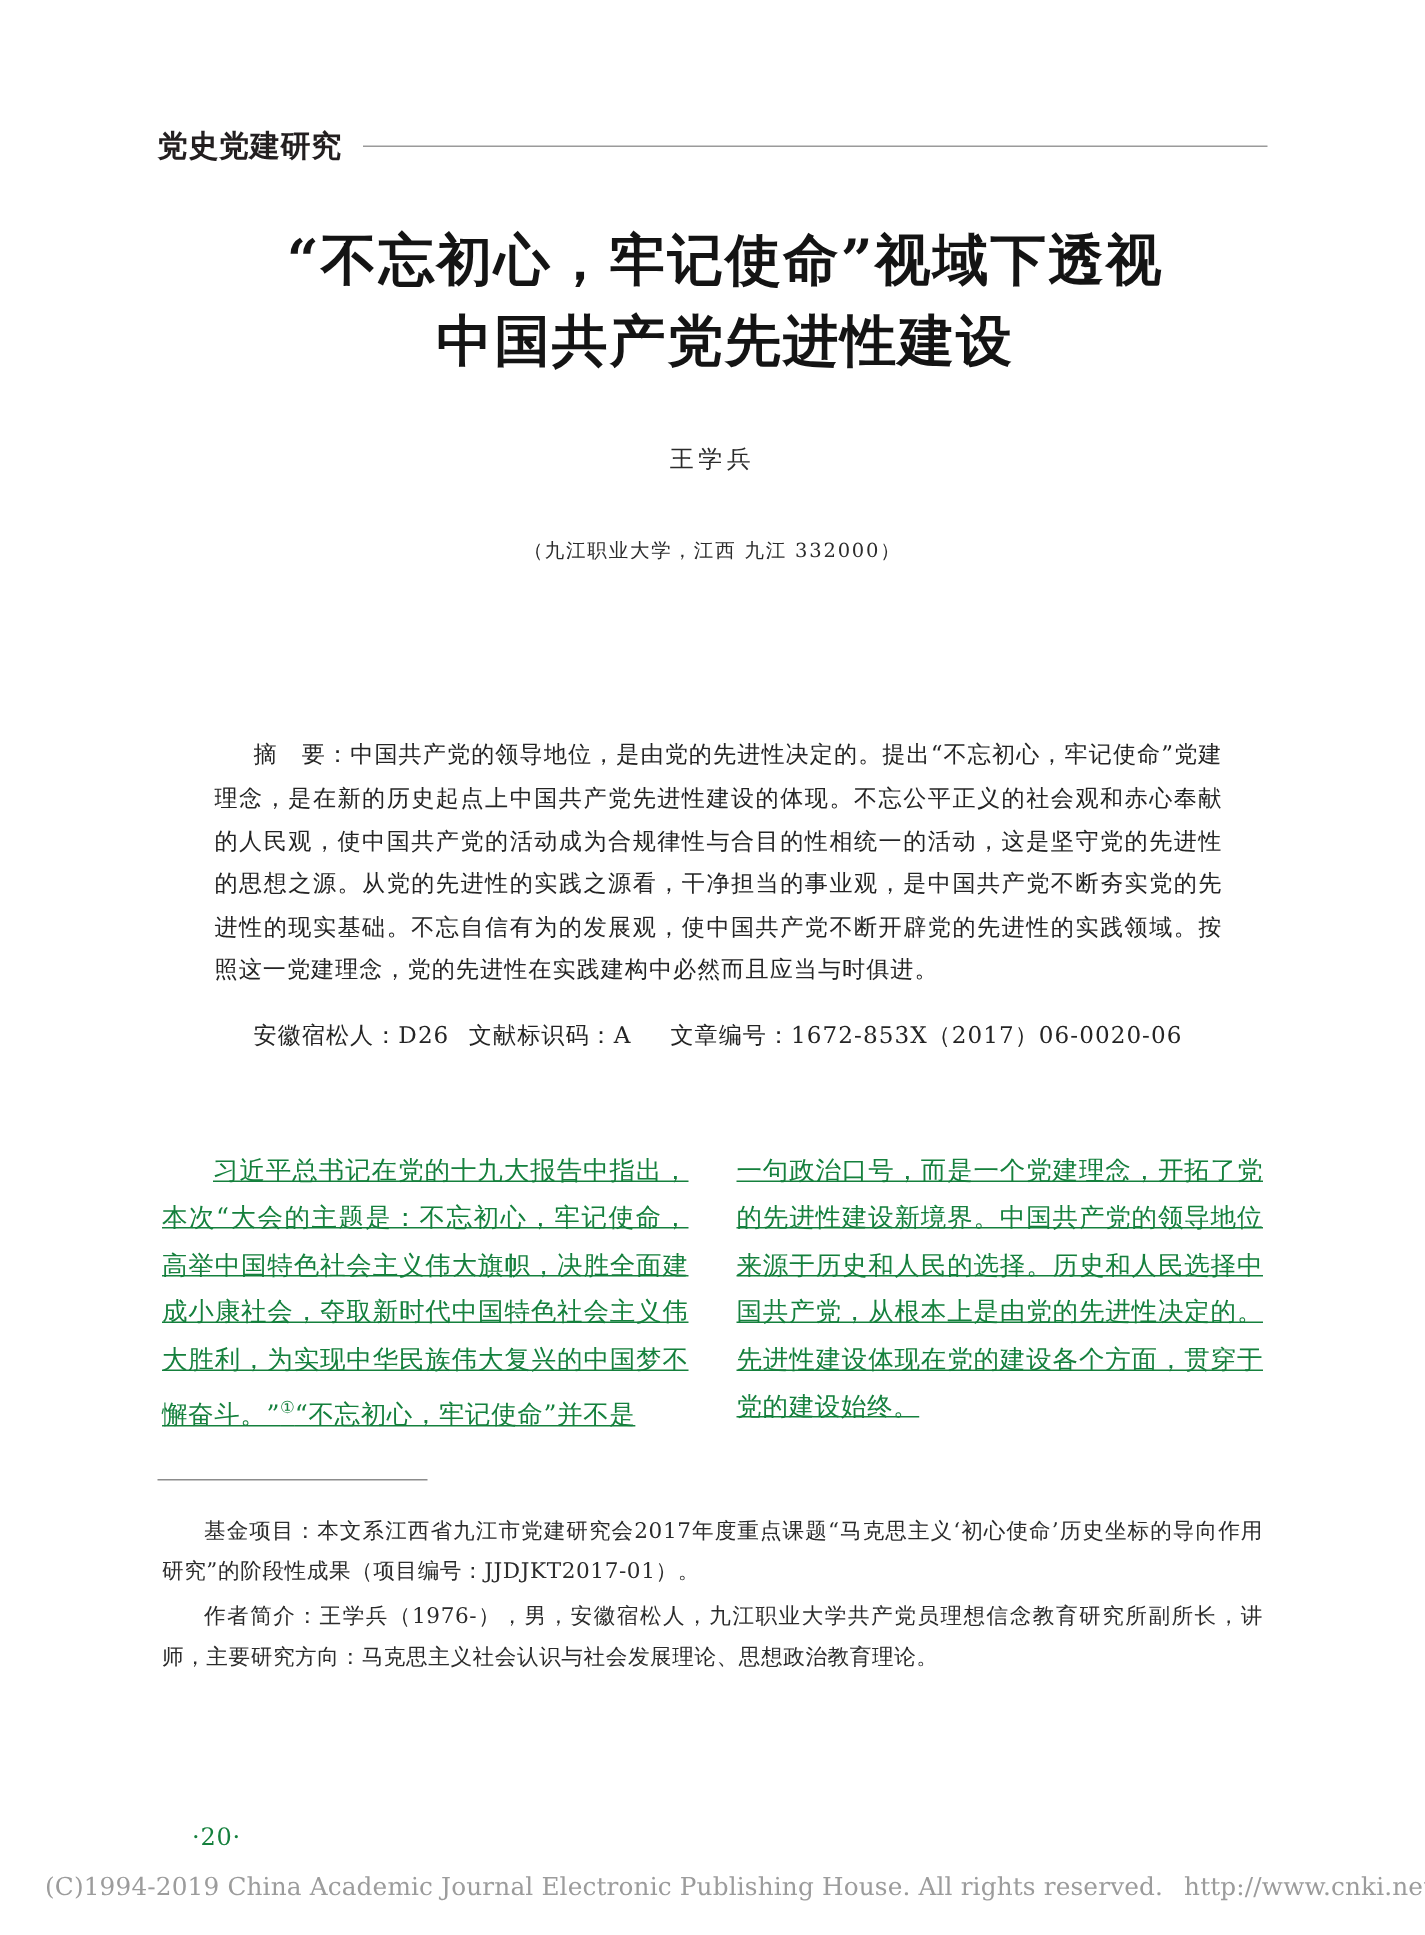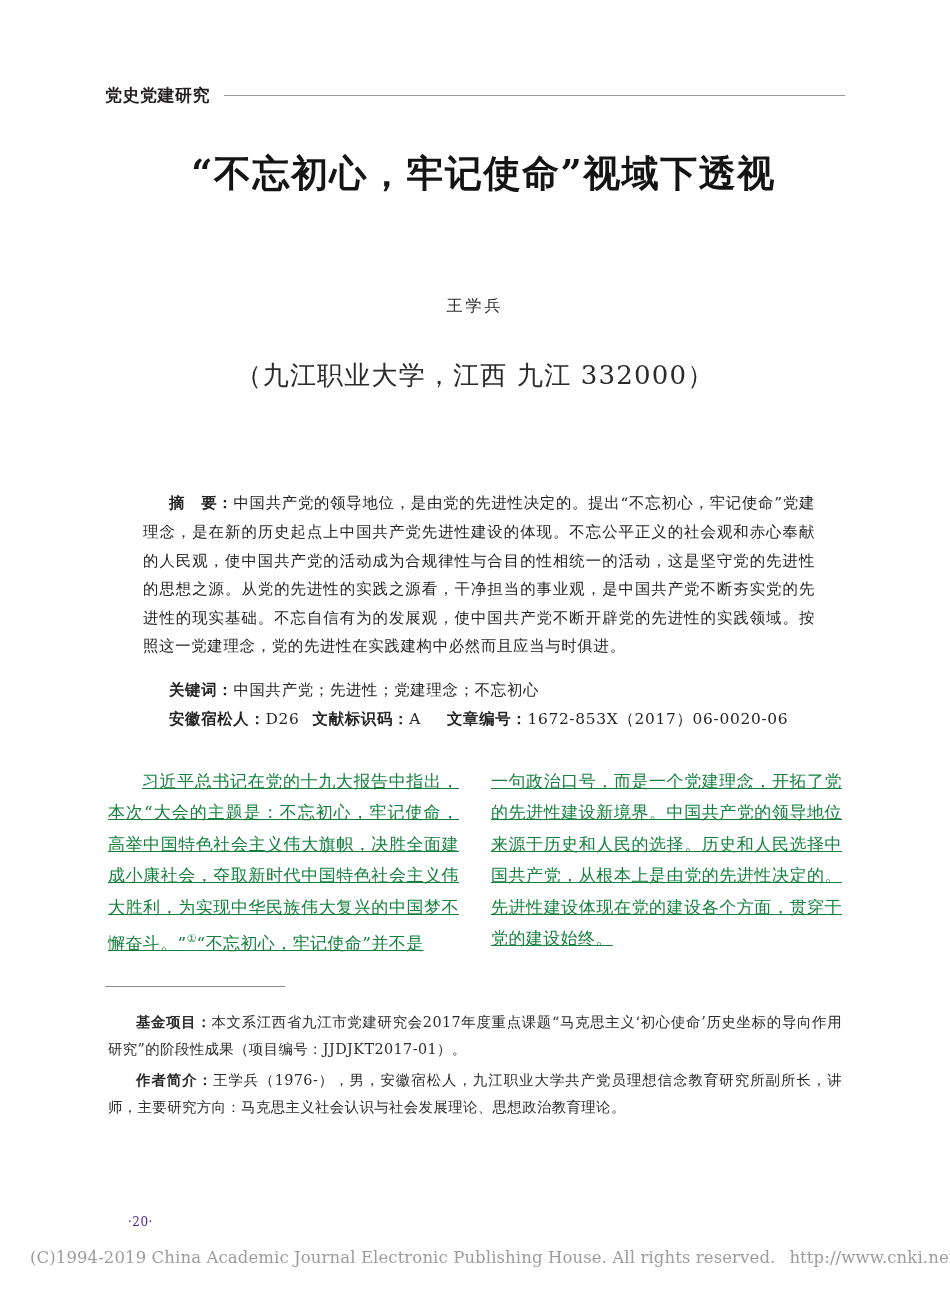--- a/index.html
+++ b/index.html
@@ -29,21 +29,21 @@
     left: 105px;
     top: 84px;
     width: 740px;
     display: flex;
     align-items: center;
     gap: 14px;
   }
   .runhead-label {
     font-family: "DejaVu Sans", "Liberation Sans", sans-serif;
     font-weight: 700;
-    font-size: 17px;
+    font-size: 20px;
     letter-spacing: 0.5px;
     color: #231f20;
     white-space: nowrap;
   }
   .runhead-rule {
     flex: 1 1 auto;
     height: 1px;
     background: #9a9a9a;
   }
 
@@ -74,21 +74,21 @@
     font-size: 16px;
     letter-spacing: 3px;
     color: #2b2b2b;
   }
   .affiliation {
     position: absolute;
     left: 0;
     top: 358px;
     width: 950px;
     text-align: center;
-    font-size: 26px;
+    font-size: 13px;
     letter-spacing: 1.2px;
     color: #2b2b2b;
   }
 
   
   .abstract-block {
     position: absolute;
     left: 143px;
     top: 474px;
     width: 672px;
@@ -96,21 +96,21 @@
   .abstract-para {
     font-size: 15.4px;
     line-height: 28.6px;
     letter-spacing: 0.7px;
     text-align: justify;
     text-align-last: left;
     text-indent: 26px;
     color: #242424;
   }
   .lbl-bold {
-    font-weight: 700;
+    font-weight: 400;
   }
   .kw-line, .class-line {
     font-size: 15.4px;
     line-height: 28.6px;
     letter-spacing: 0.7px;
     text-indent: 26px;
     color: #242424;
     white-space: nowrap;
   }
   .kw-line { margin-top: 7px; }
@@ -170,23 +170,23 @@
     text-align-last: left;
     text-indent: 28px;
     color: #2b2b2b;
   }
 
   
   .folio {
     position: absolute;
     left: 128px;
     top: 1215px;
-    font-size: 12px;
+    font-size: 16px;
     letter-spacing: 0.5px;
-    color: #4c1d95;
+    color: #15803d;
   }
   .copyright {
     position: absolute;
     left: 30px;
     top: 1248px;
     width: 900px;
     font-family: "DejaVu Serif", "Liberation Serif", serif;
     font-size: 16.5px;
     letter-spacing: 0.1px;
     color: #9c9c9c;
@@ -199,29 +199,29 @@
 
 <div class="page">
 
   <div class="runhead">
     <div class="runhead-label">党史党建研究</div>
     <div class="runhead-rule"></div>
   </div>
 
   <div class="title-block">
     <div class="title-line">“不忘初心，牢记使命”视域下透视</div>
+    <div class="title-line">中国共产党先进性建设</div>
   </div>
 
   <div class="author">王学兵</div>
   <div class="affiliation">（九江职业大学，江西  九江  332000）</div>
 
   <div class="abstract-block">
     <p class="abstract-para"><span class="lbl-bold">摘　要：</span><span>中国共产党的领导地位，是由党的先进性决定的。提出“不忘初心，牢记使命”党建理念，是在新的历史起点上中国共产党先进性建设的体现。不忘公平正义的社会观和赤心奉献的人民观，使中国共产党的活动成为合规律性与合目的性相统一的活动，这是坚守党的先进性的思想之源。从党的先进性的实践之源看，干净担当的事业观，是中国共产党不断夯实党的先进性的现实基础。不忘自信有为的发展观，使中国共产党不断开辟党的先进性的实践领域。按照这一党建理念，党的先进性在实践建构中必然而且应当与时俱进。</span></p>
 
-    <div class="kw-line"><span class="lbl-bold">关键词：</span><span>中国共产党；先进性；党建理念；不忘初心</span></div>
 
     <div class="class-line"><span class="lbl-bold">安徽宿松人：</span><span>D26</span><span class="gap"></span><span class="lbl-bold">文献标识码：</span><span>A</span><span class="gap-wide"></span><span class="lbl-bold">文章编号：</span><span>1672-853X（2017）06-0020-06</span></div>
   </div>
 
   <div class="body-cols">
     <div class="col">
       <p class="indent"><span>习近平总书记在党的十九大报告中指出，本次“大会的主题是：不忘初心，牢记使命，高举中国特色社会主义伟大旗帜，决胜全面建成小康社会，夺取新时代中国特色社会主义伟大胜利，为实现中华民族伟大复兴的中国梦不懈奋斗。”</span><span class="fn-marker">①</span><span>“不忘初心，牢记使命”并不是</span></p>
     </div>
     <div class="col">
       <p>一句政治口号，而是一个党建理念，开拓了党的先进性建设新境界。中国共产党的领导地位来源于历史和人民的选择。历史和人民选择中国共产党，从根本上是由党的先进性决定的。先进性建设体现在党的建设各个方面，贯穿于党的建设始终。</p>

